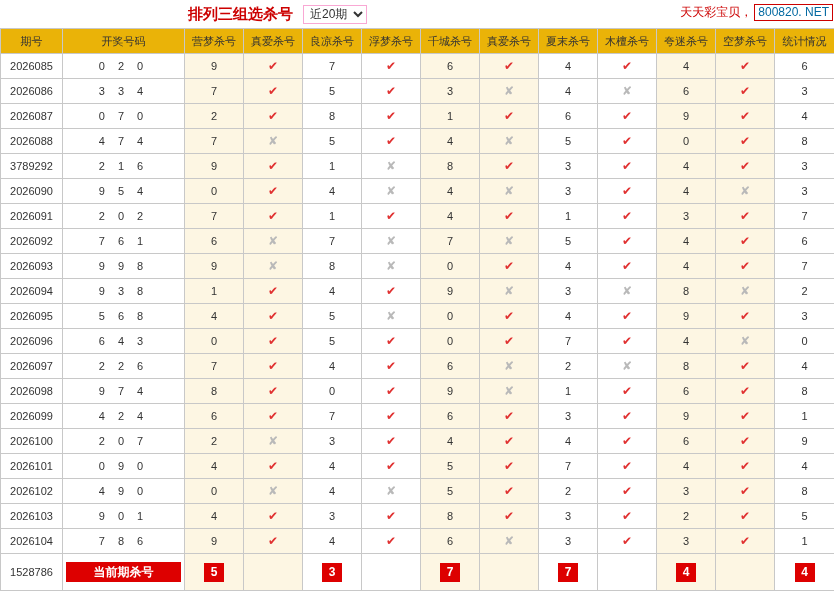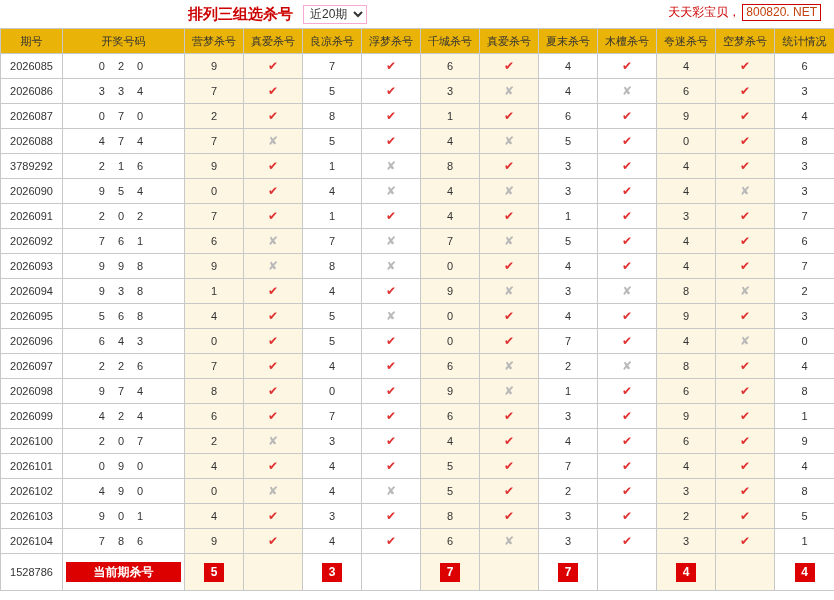--- a/index.html
+++ b/index.html
@@ -30,31 +30,31 @@
     font-size: 12px;
     height: 19px;
     border: 1px solid #f9a8d4;
     background: #fff;
     color: #333;
     padding: 0 2px;
     font-family: "Liberation Sans", sans-serif;
   }
   .header-right {
     position: absolute;
-    right: 13px;
+    right: 1px;
     top: 4px;
     display: flex;
     align-items: center;
     font-size: 12px;
     justify-content: space-between;
   }
   .brand-text { color: #cc0000; }
   .brand-box {
     border: 1px solid #cc0000;
-    color: #c2410c;
+    color: #0369a1;
     padding: 1px 3px;
     margin-left: 2px;
     font-size: 12px;
     line-height: 13px;
   }
 
   
   table.grid {
     border-collapse: collapse;
     width: 834px;

